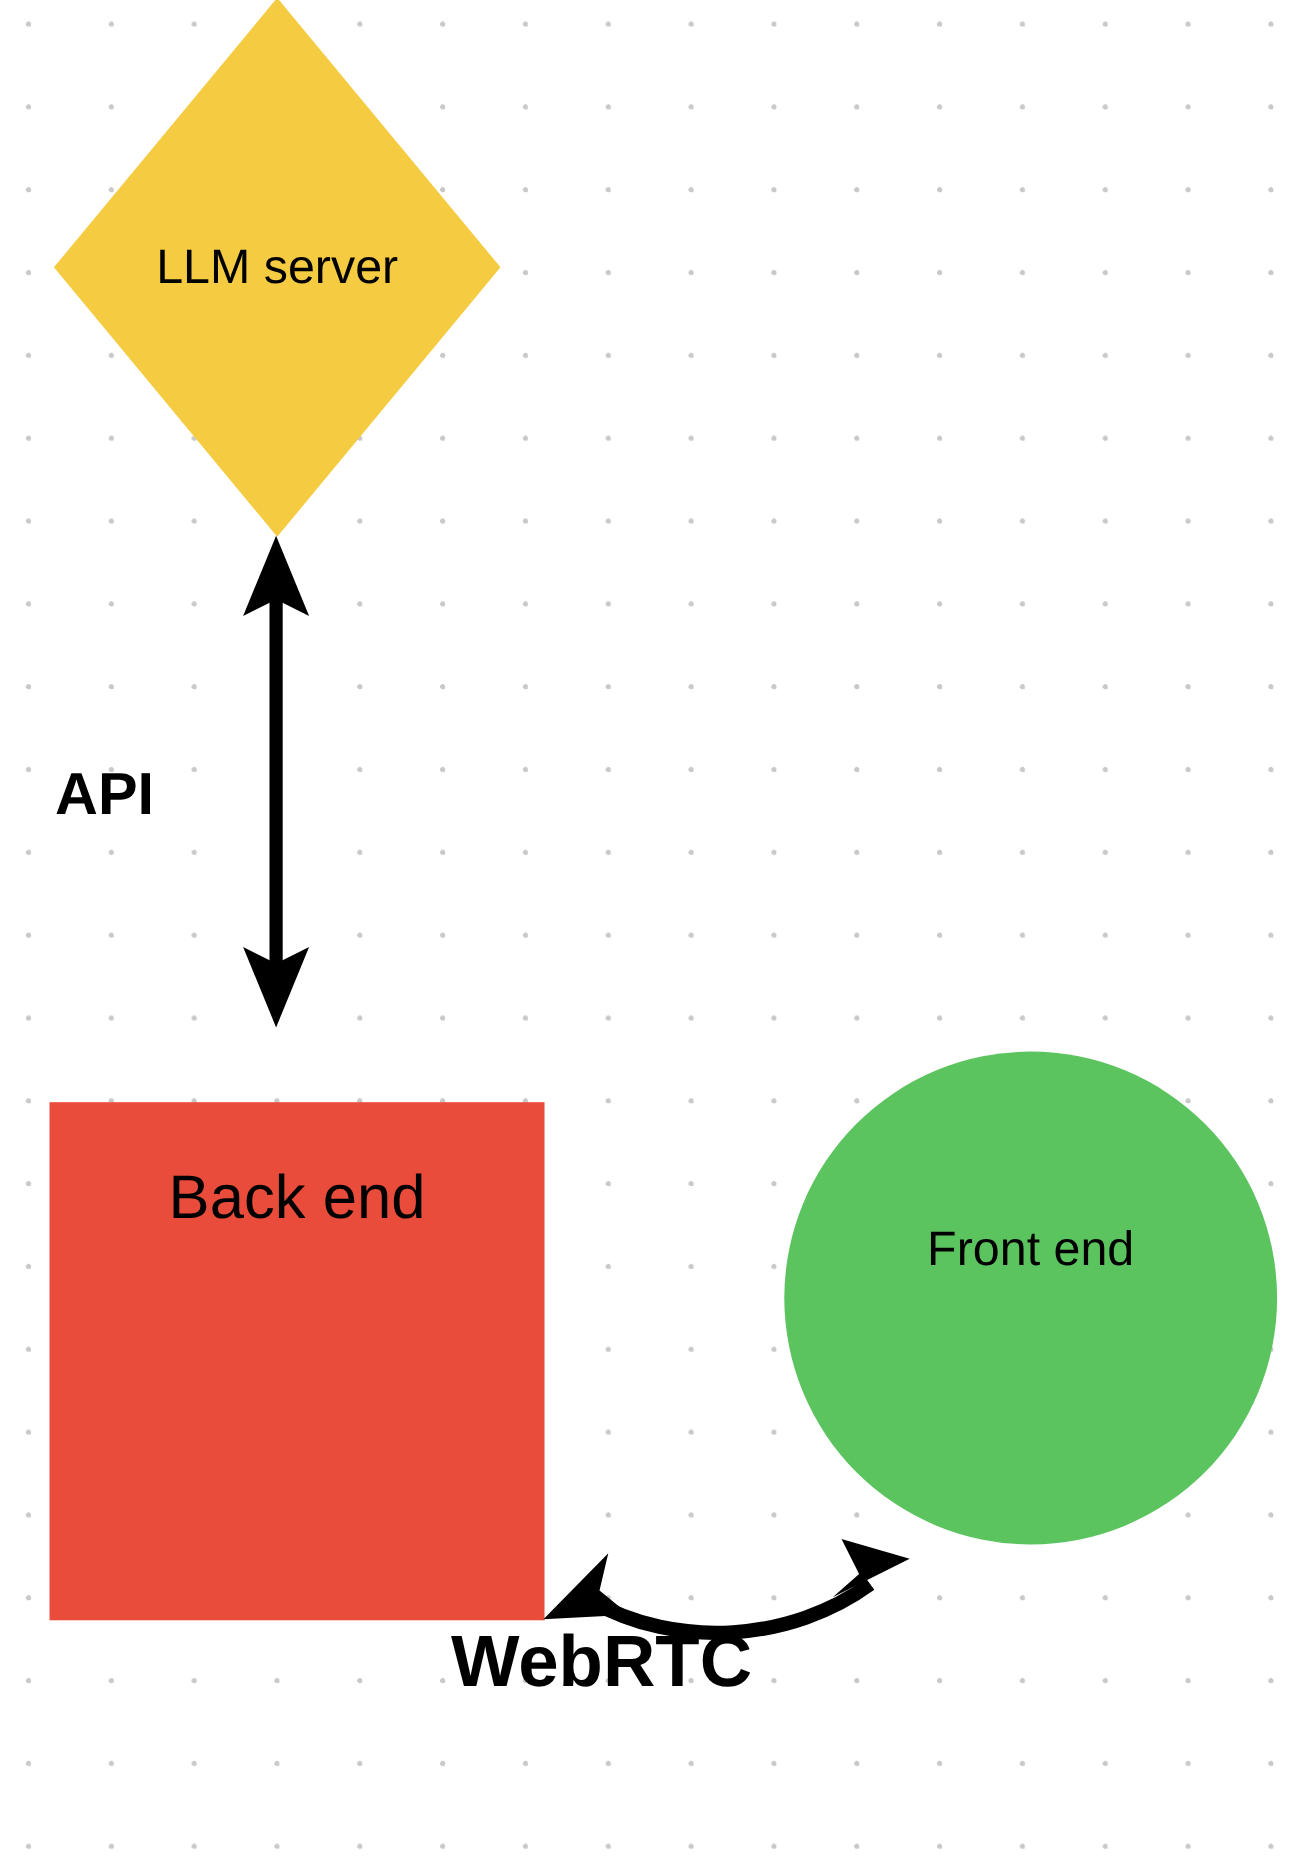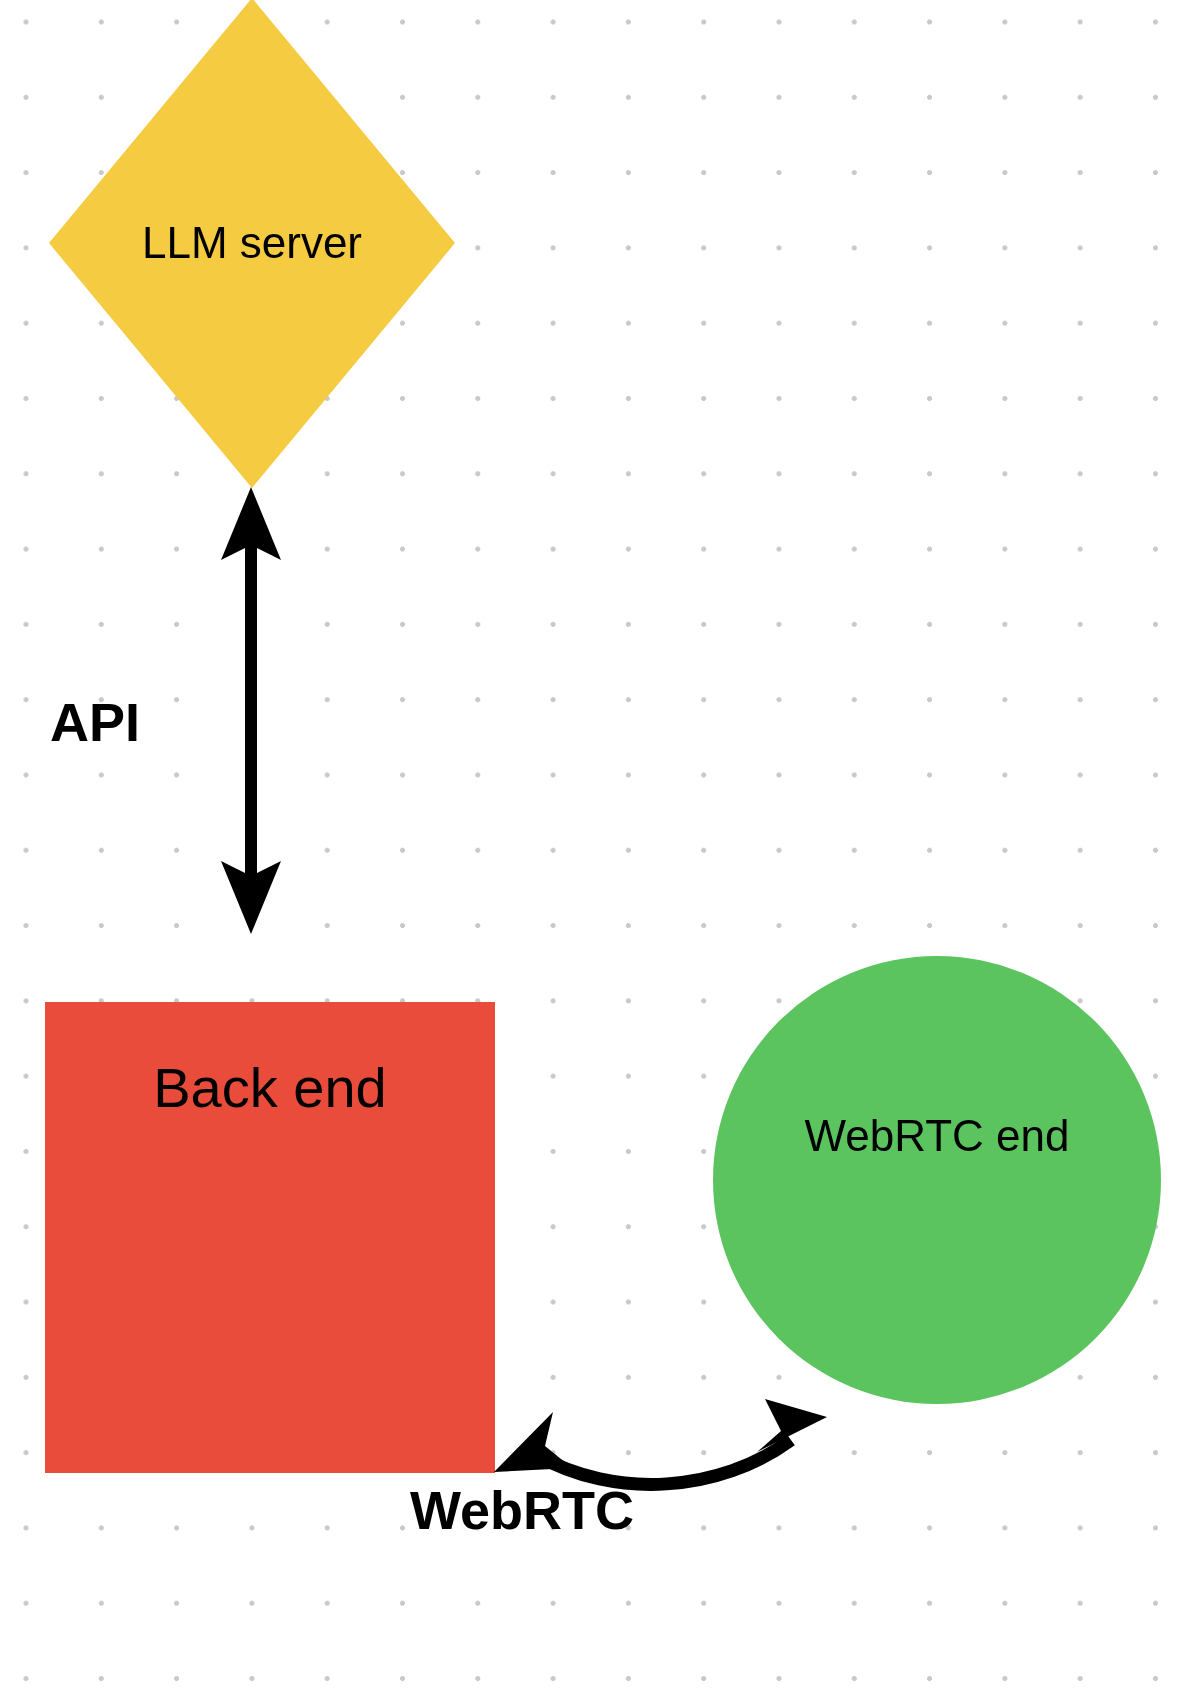--- a/index.html
+++ b/index.html
@@ -72,20 +72,20 @@
         <polygon points="827,1417 757,1452 781,1431 765,1399" fill="#000000"></polygon>
       </g>
     </svg>
   </div>
 
   <div class="label-layer">
     <div class="node-label" style="left:52px; top:217px; width:400px; font-size:44px; line-height:52px;">LLM server</div>
 
     <div class="node-label" style="left:45px; top:1062px; width:450px; font-size:56px; line-height:52px;">Back end</div>
 
-    <div class="node-label" style="left:713px; top:1110px; width:448px; font-size:44px; line-height:52px;">WebRTC end</div>
+    <div class="node-label" style="left:713px; top:1110px; width:448px; font-size:44px; line-height:52px;">Front end</div>
 
     <div class="edge-label" style="left:50px; top:690px; width:200px; font-size:54px; line-height:64px;">API</div>
 
-    <div class="edge-label" style="left:410px; top:1478px; width:400px; font-size:54px; line-height:64px;">WebRTC</div>
+    <div class="edge-label" style="left:410px; top:1478px; width:400px; font-size:66px; line-height:64px;">WebRTC</div>
   </div>
 
 </div>
 
 </body></html>

